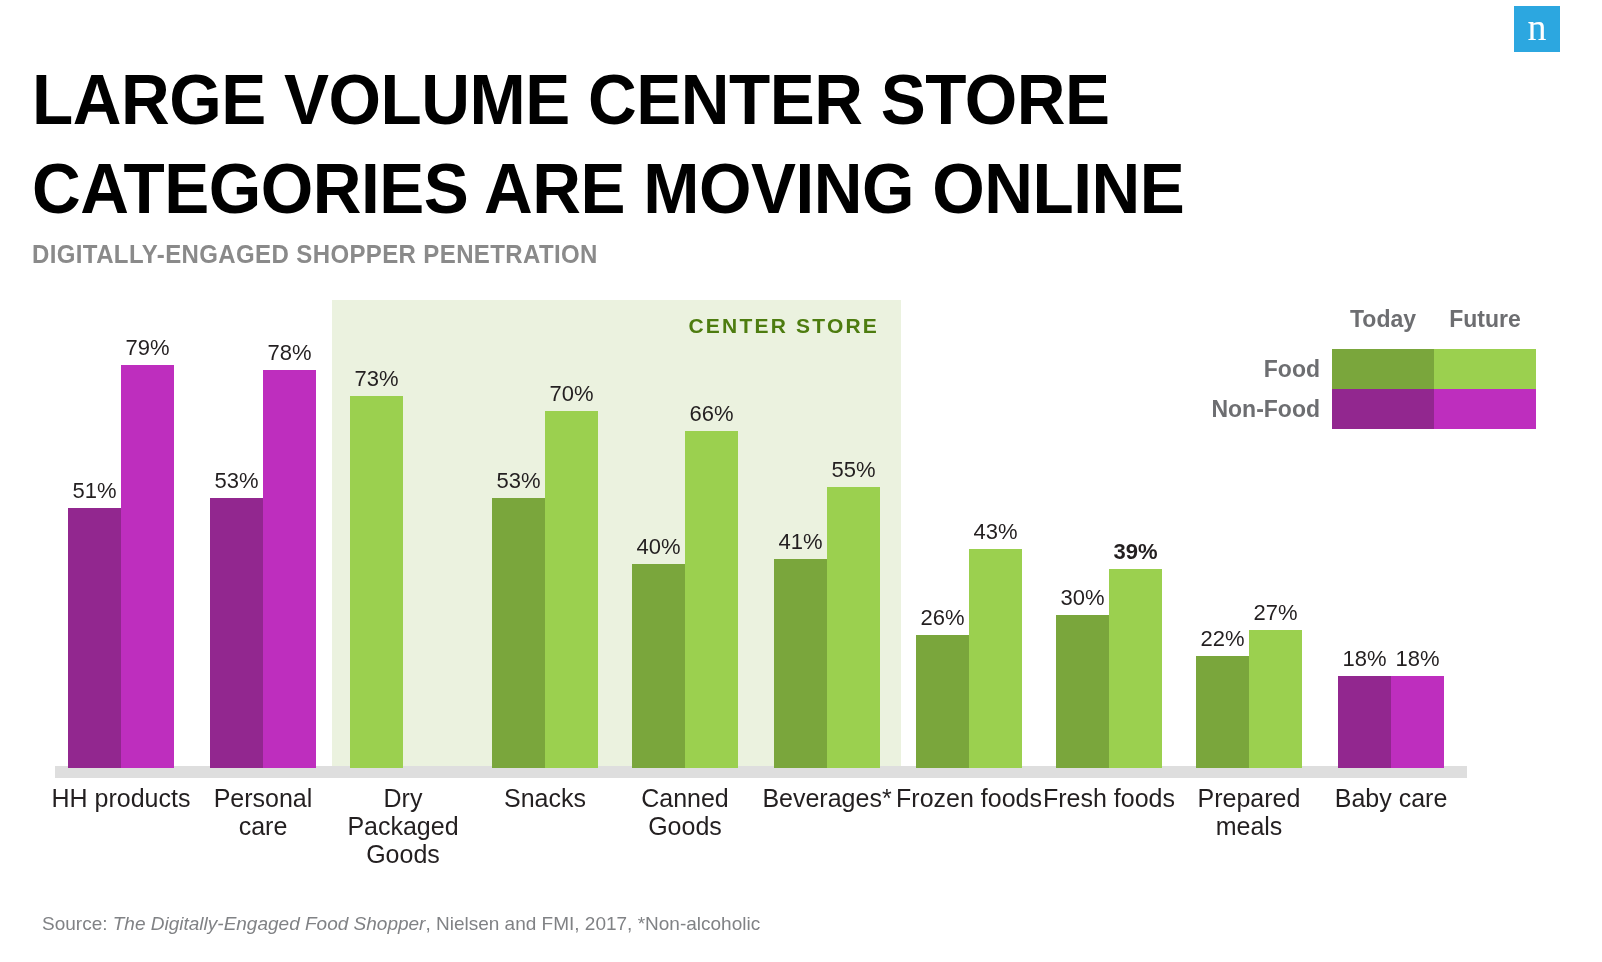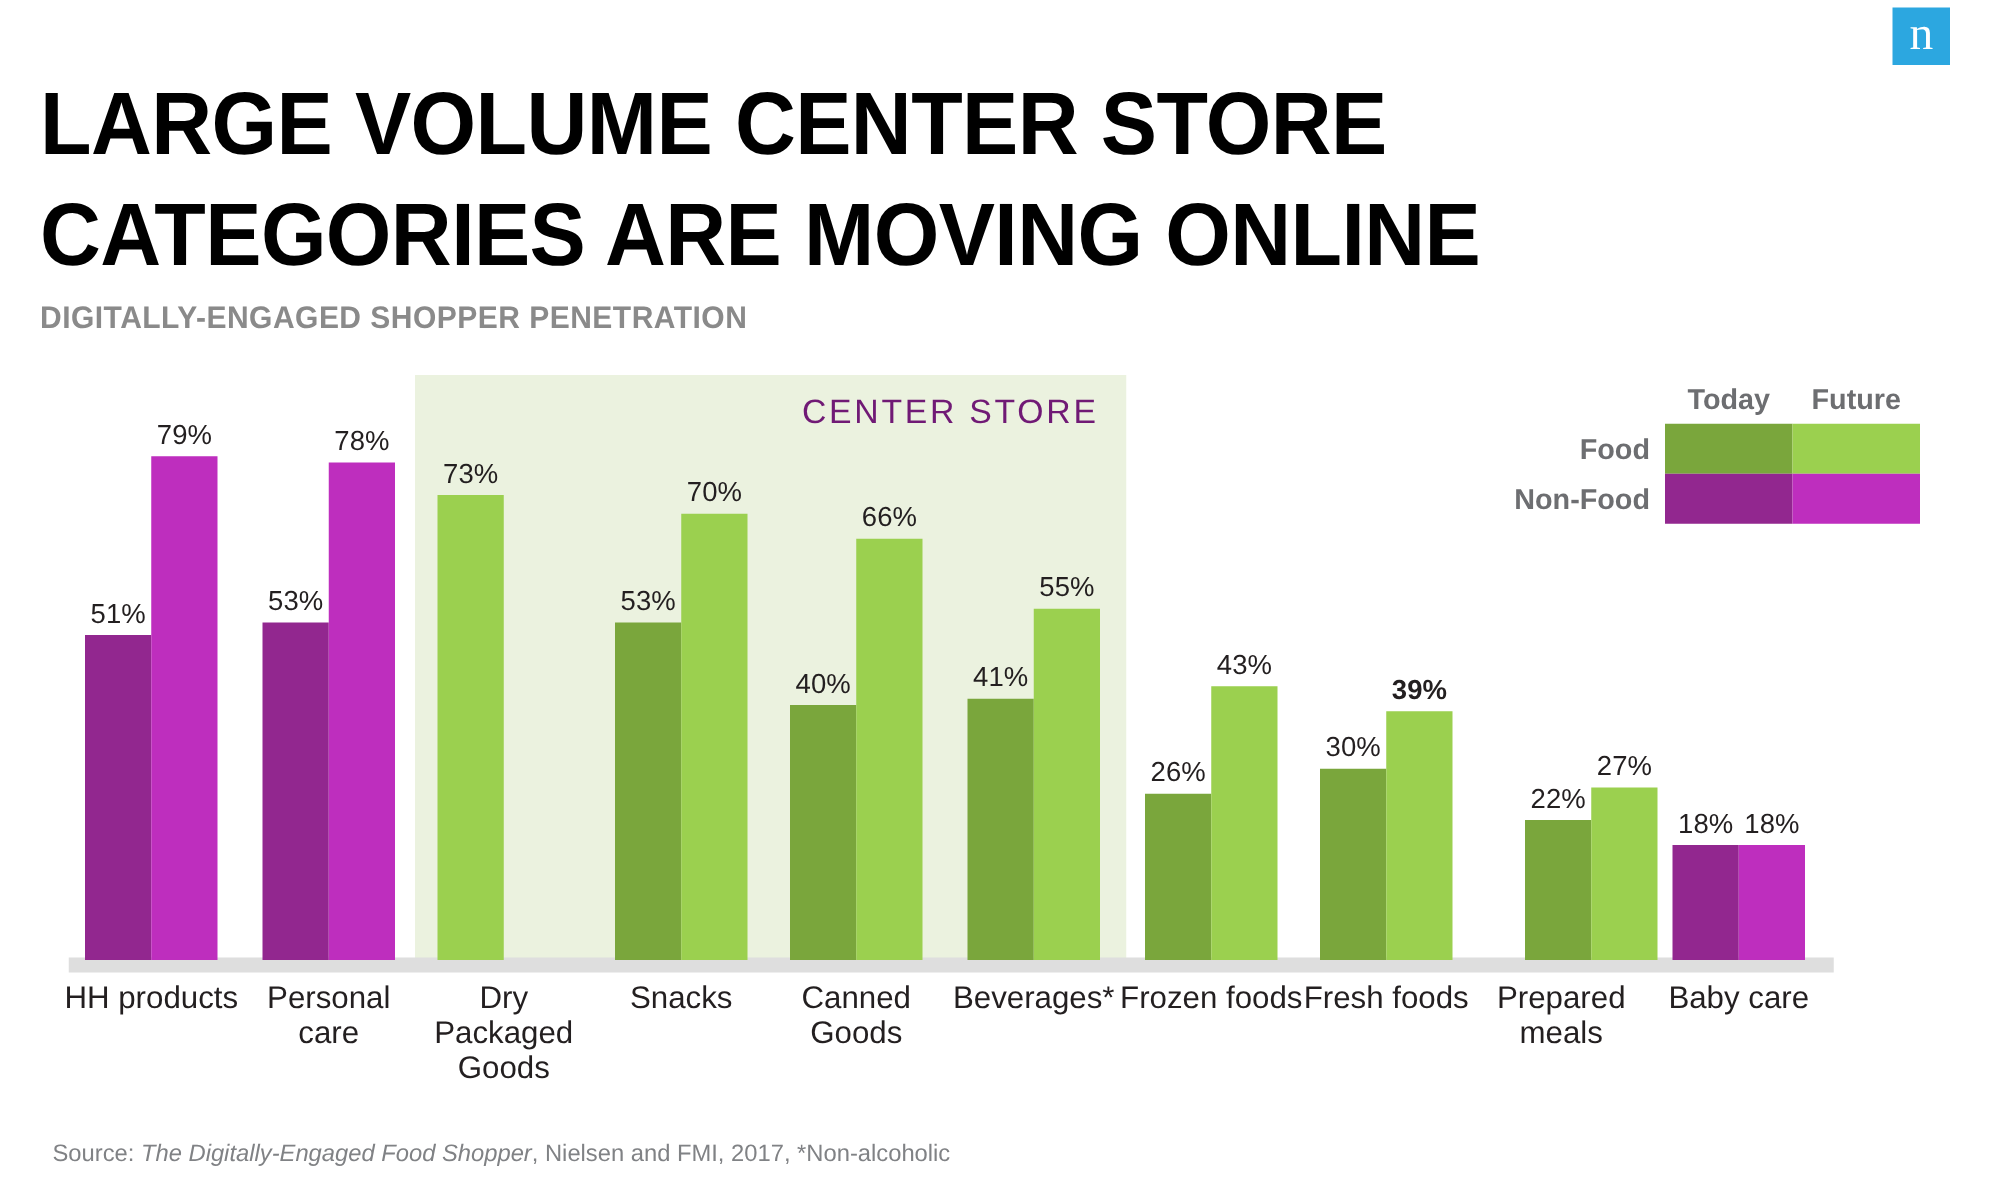--- a/index.html
+++ b/index.html
@@ -77,23 +77,23 @@
     left: 332px;
     top: 300px;
     width: 569px;
     height: 468px;
     background: #EBF2DF;
   }
   #center-store-label {
     position: absolute;
     right: 22px;
     top: 14px;
-    font-size: 27px;
-    font-weight: normal;
-    color: #701a75;
+    font-size: 21px;
+    font-weight: bold;
+    color: #4d7c0f;
     letter-spacing: 2.2px;
   }
   #baseline {
     position: absolute;
     left: 55px;
     top: 766px;
     width: 1412px;
     height: 12px;
     background: #DEDEDE;
   }
@@ -149,21 +149,21 @@
   #legend .head {
     display: flex;
     margin-left: 136px;
   }
   #legend .head div {
     width: 102px;
     text-align: center;
     font-size: 23px;
     font-weight: bold;
     color: #6D6E71;
-    padding-bottom: 6px;
+    padding-bottom: 16px;
   }
   #legend .row {
     display: flex;
     align-items: stretch;
   }
   #legend .row .lbl {
     width: 136px;
     text-align: right;
     padding-right: 12px;
     box-sizing: border-box;
@@ -294,21 +294,21 @@
             <div class="value" style="bottom: 157px;">30%</div>
           </div>
           <div class="bar" style="height: 199px; font-weight: bold;">
             <div class="fill" style="height: 199px; background: rgb(155, 208, 79);"></div>
             <div class="value" style="bottom: 203px;">39%</div>
           </div>
         </div>
       </div>
       <div class="bar-group" style="left: 1196px; width: 106px;">
         <div class="pair">
-          <div class="bar" style="height: 112px; margin-left: 24px;">
+          <div class="bar" style="height: 112px;">
             <div class="fill" style="height: 112px; background: rgb(122, 166, 60);"></div>
             <div class="value" style="bottom: 116px;">22%</div>
           </div>
           <div class="bar" style="height: 112px;">
             <div class="fill" style="height: 138px; background: rgb(155, 208, 79);"></div>
             <div class="value" style="bottom: 142px;">27%</div>
           </div>
         </div>
       </div>
       <div class="bar-group" style="left: 1338px; width: 106px; text-align: center;">

